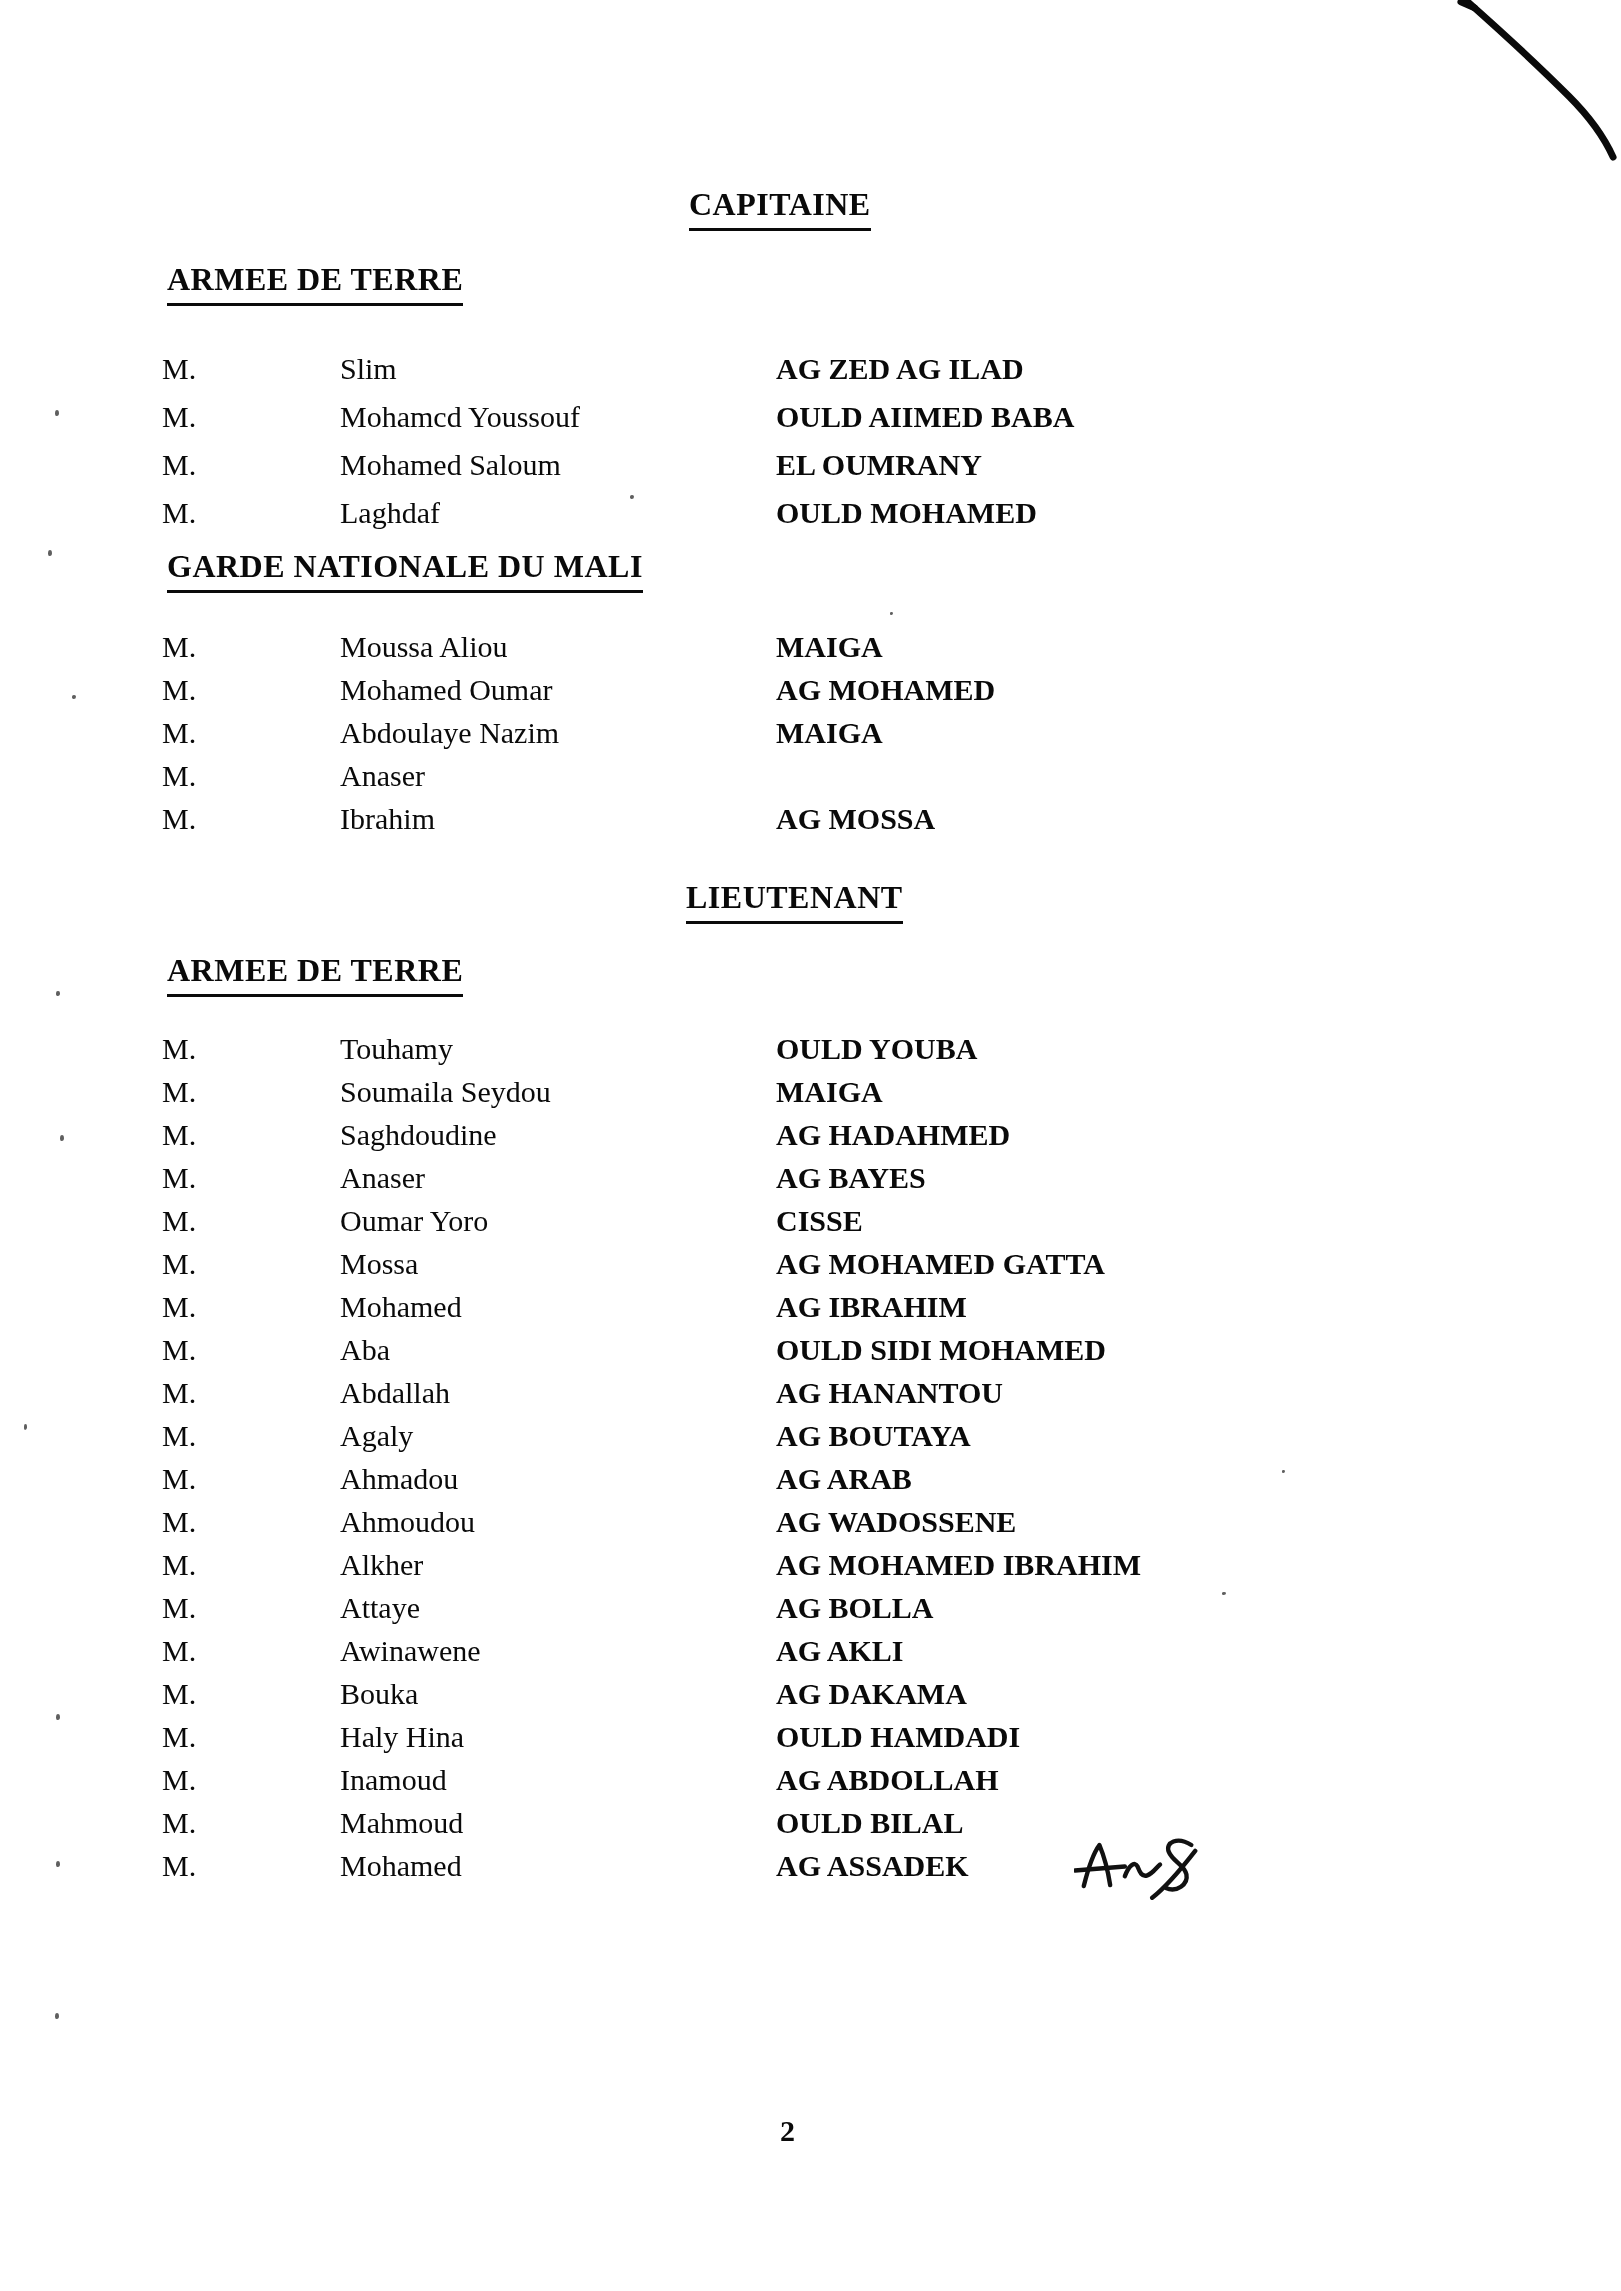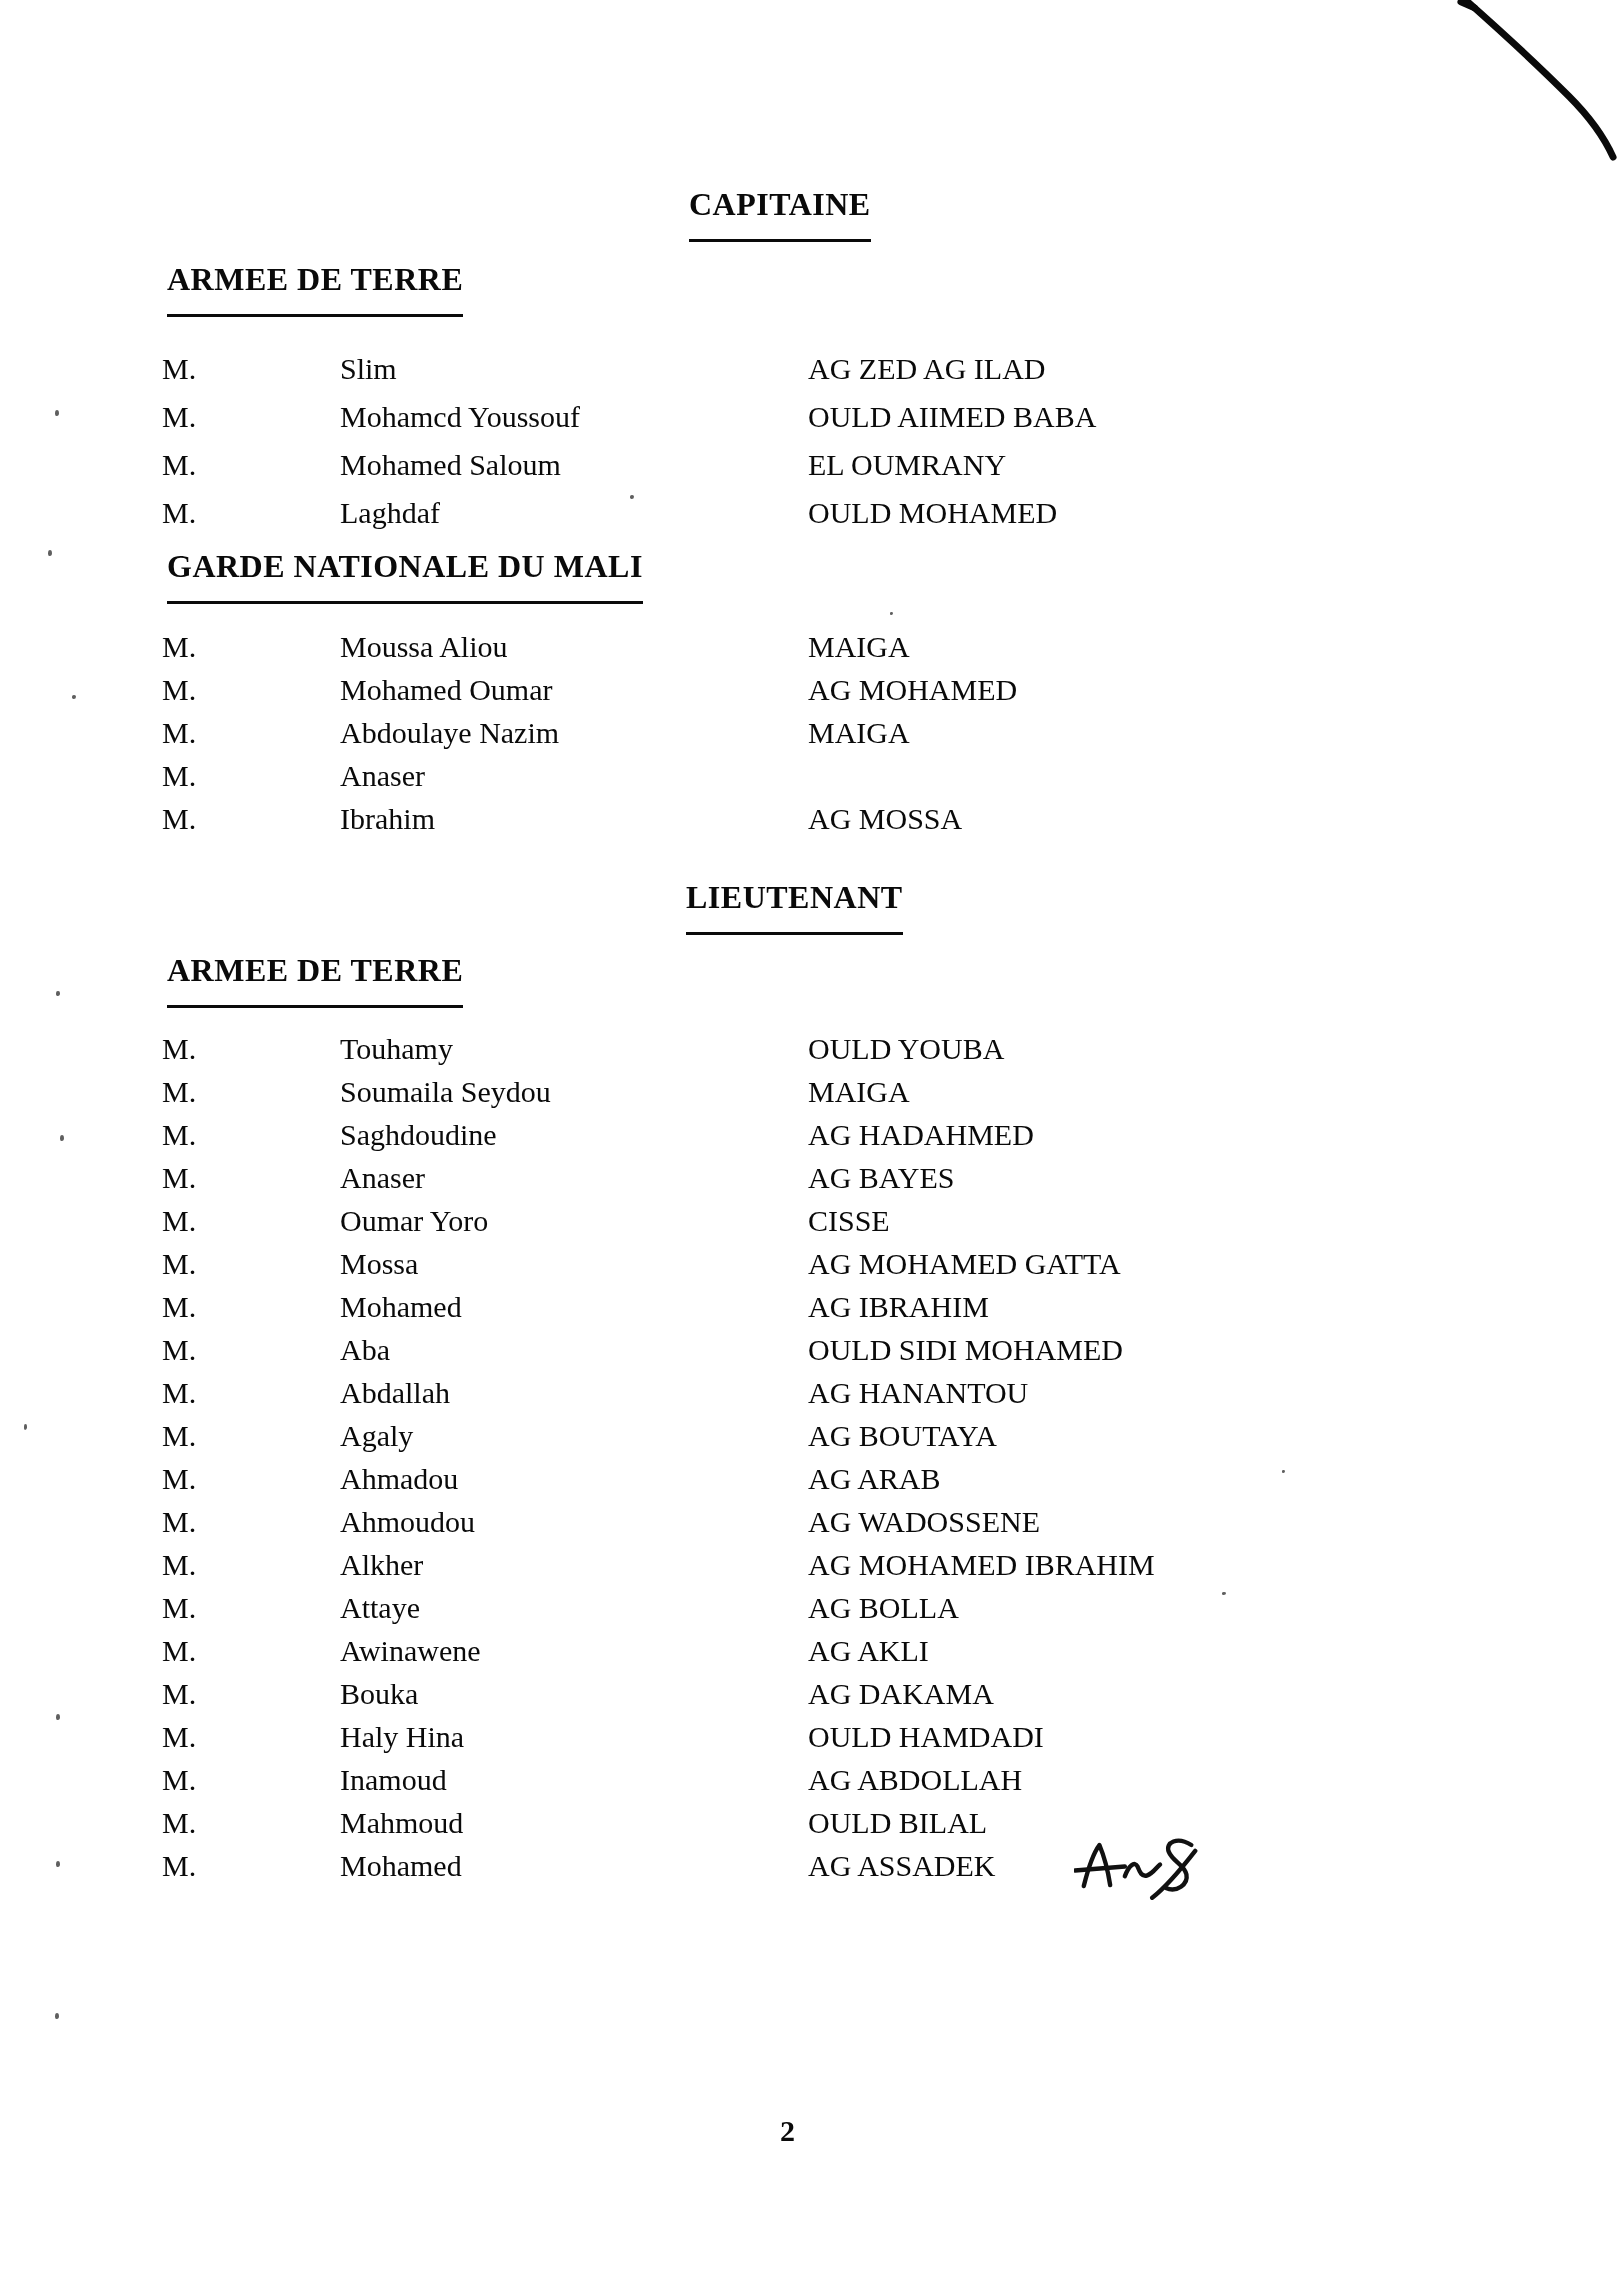--- a/index.html
+++ b/index.html
@@ -14,41 +14,41 @@
   }
   
   .heading{
     position:absolute;
     font-weight:bold;
     font-size:32px;
     line-height:1.05;
     letter-spacing:0.5px;
     white-space:nowrap;
     border-bottom:3.9px solid #0a0a0a;
-    padding-bottom:17px;
+    padding-bottom:6px;
   }
   .rt0{left:689px;top:188px;}
   .gh0-0{left:167px;top:263px;}
   .gh0-1{left:167px;top:550px;}
   .rt1{left:686px;top:881px;text-align:right;}
   .gh1-0{left:167px;top:954px;}
 
   
   .rows{position:absolute;left:0;width:1621px;}
   .g0-0{top:345px;}
   .g0-1{top:625px;}
   .g1-0{top:1027px;}
   .row{position:relative;}
   .g0-0 .row{height:48px;line-height:48px;}
   .g0-1 .row{height:43px;line-height:43px;}
   .g1-0 .row{height:43px;line-height:43px;}
   .row span{position:absolute;white-space:nowrap;font-size:30px;}
   .civility{left:162px;}
   .first{left:340px;}
-  .last{left:808px;}
+  .last{left:776px;font-weight:bold;}
 
   .page-number{
     position:absolute;
     left:780px;top:2114px;
     font-size:30px;font-weight:bold;
   }
 
   .corner-svg{position:absolute;left:1451px;top:0;}
   .signature-svg{position:absolute;left:1074px;top:1835px;}
 

